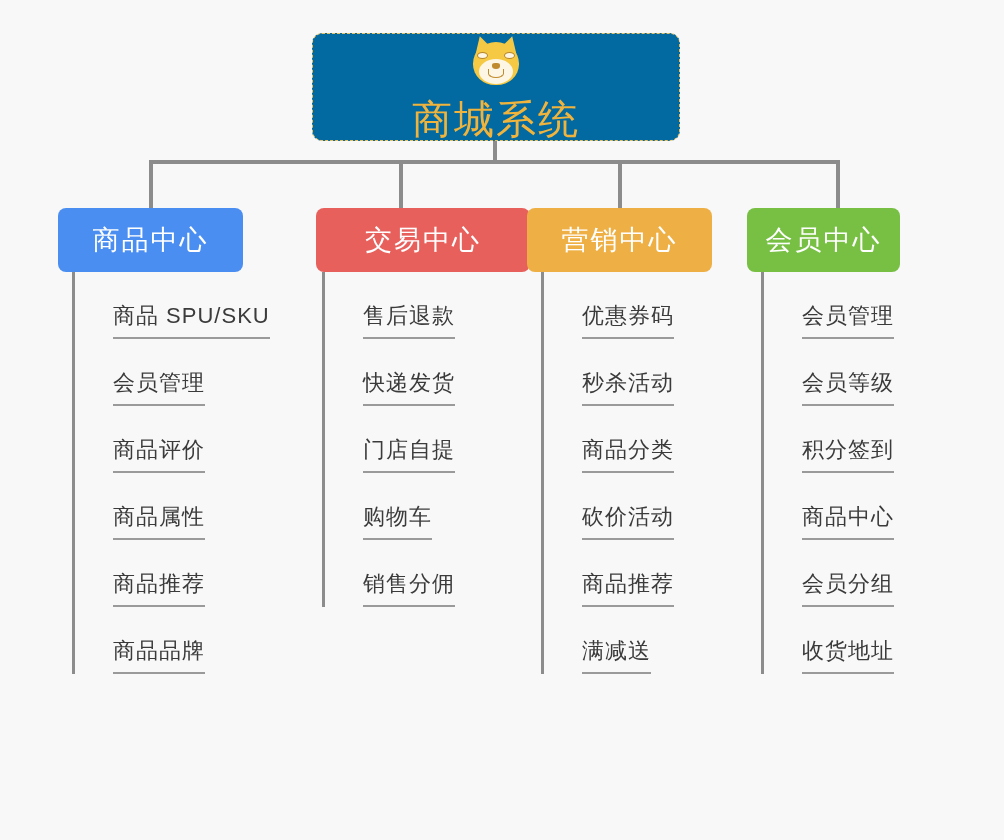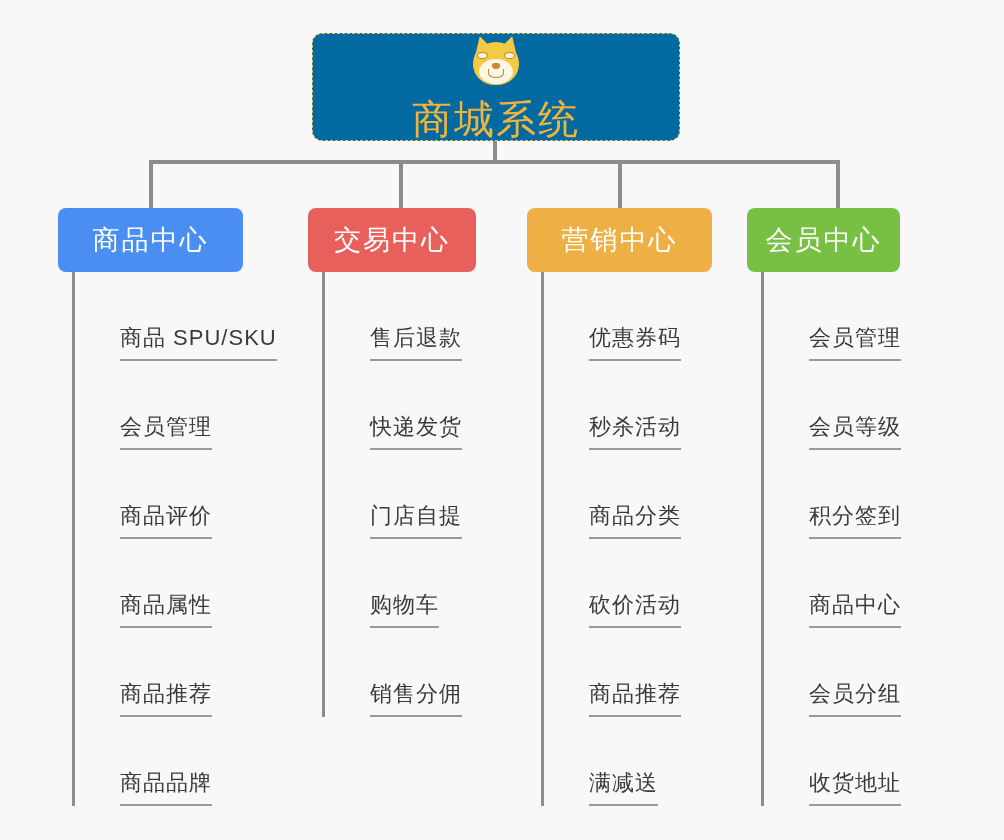--- a/index.html
+++ b/index.html
@@ -144,24 +144,24 @@
   }
 
   .leaf-rail {
     position: relative;
     margin-left: 14px;
     border-left: 3px solid #8c8c8c;
     padding-left: 0;
   }
 
   .leaf {
-    height: 89px;
+    height: 67px;
     display: flex;
     align-items: flex-end;
-    margin-left: 14px;
+    margin-left: 7px;
   }
   .leaf-text {
     display: inline-block;
     font-size: 22px;
     color: #3b3b3b;
     letter-spacing: 1px;
     white-space: nowrap;
     margin-left: 31px;
     padding-bottom: 6px;
     border-bottom: 2px solid #9a9a9a;
@@ -214,21 +214,21 @@
           </div>
           <div class="leaf">
             <span class="leaf-text">商品推荐</span>
           </div>
           <div class="leaf">
             <span class="leaf-text">商品品牌</span>
           </div>
         </div>
       </div>
       <div class="column" style="left: 308px; width: 185px;">
-        <div class="cat-box" style="background: rgb(232, 96, 92); width: 168px;">交易中心</div>
+        <div class="cat-box" style="background: rgb(232, 96, 92); width: 214px; margin-left: 8px;">交易中心</div>
         <div class="leaf-rail">
           <div class="leaf">
             <span class="leaf-text">售后退款</span>
           </div>
           <div class="leaf">
             <span class="leaf-text">快递发货</span>
           </div>
           <div class="leaf">
             <span class="leaf-text">门店自提</span>
           </div>

